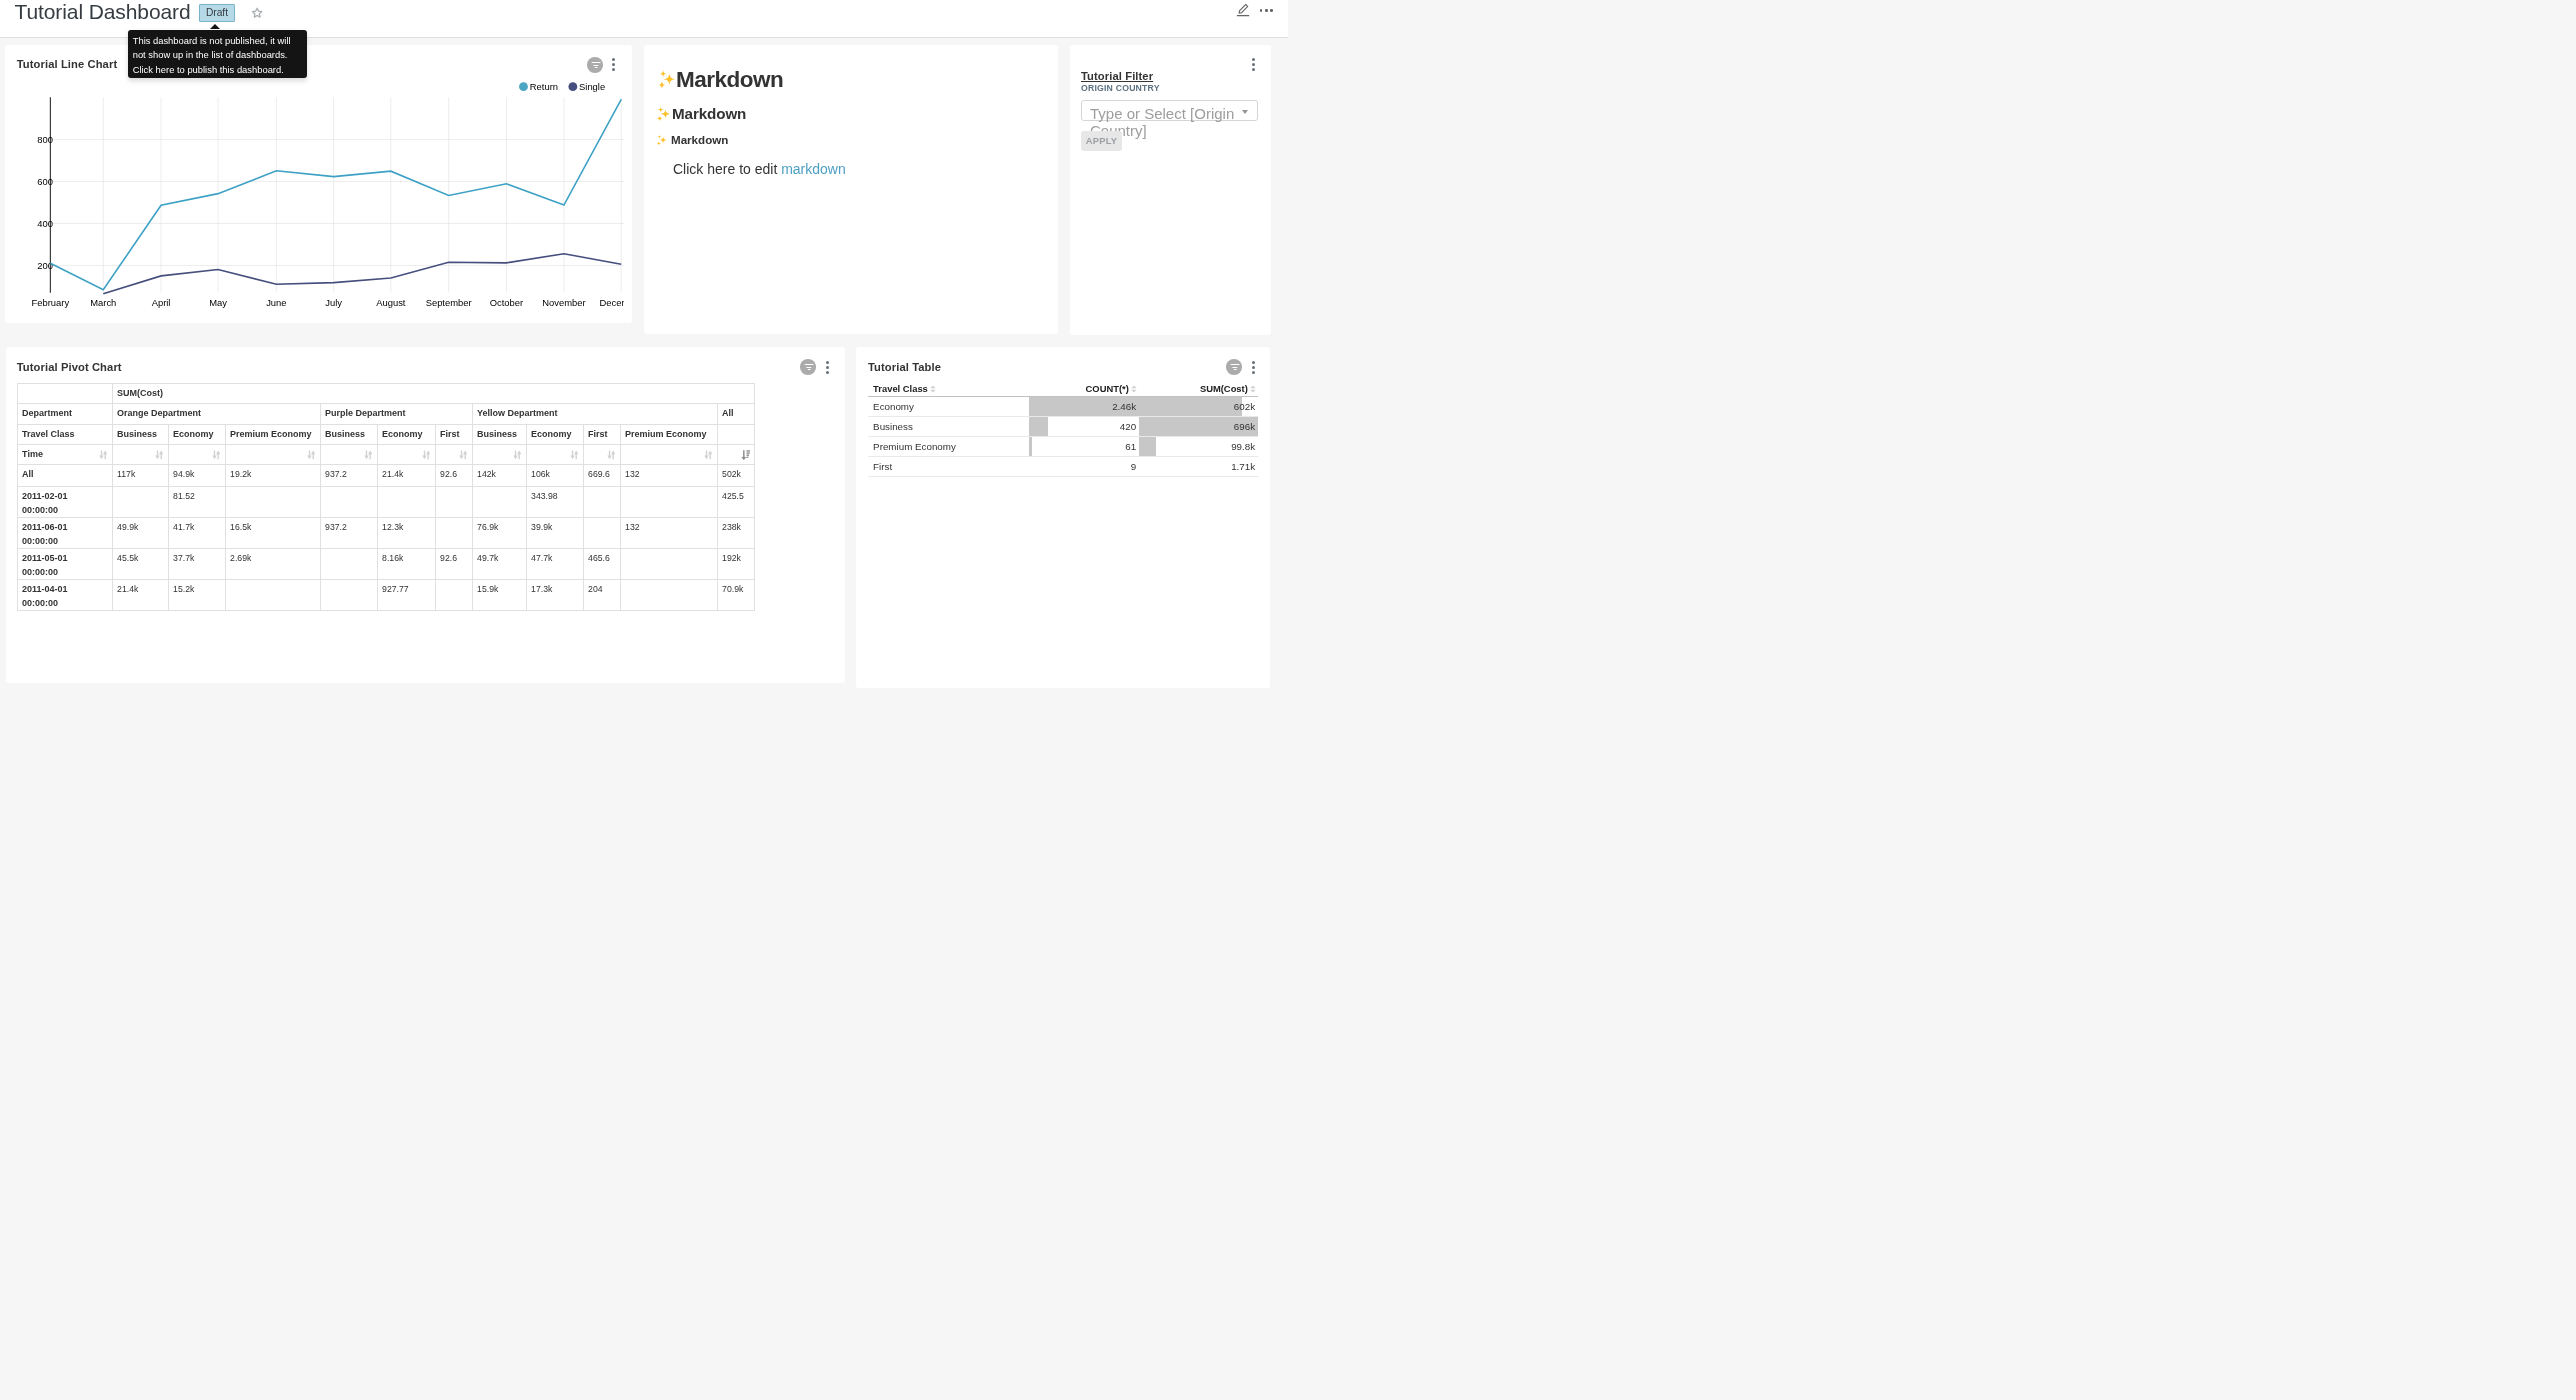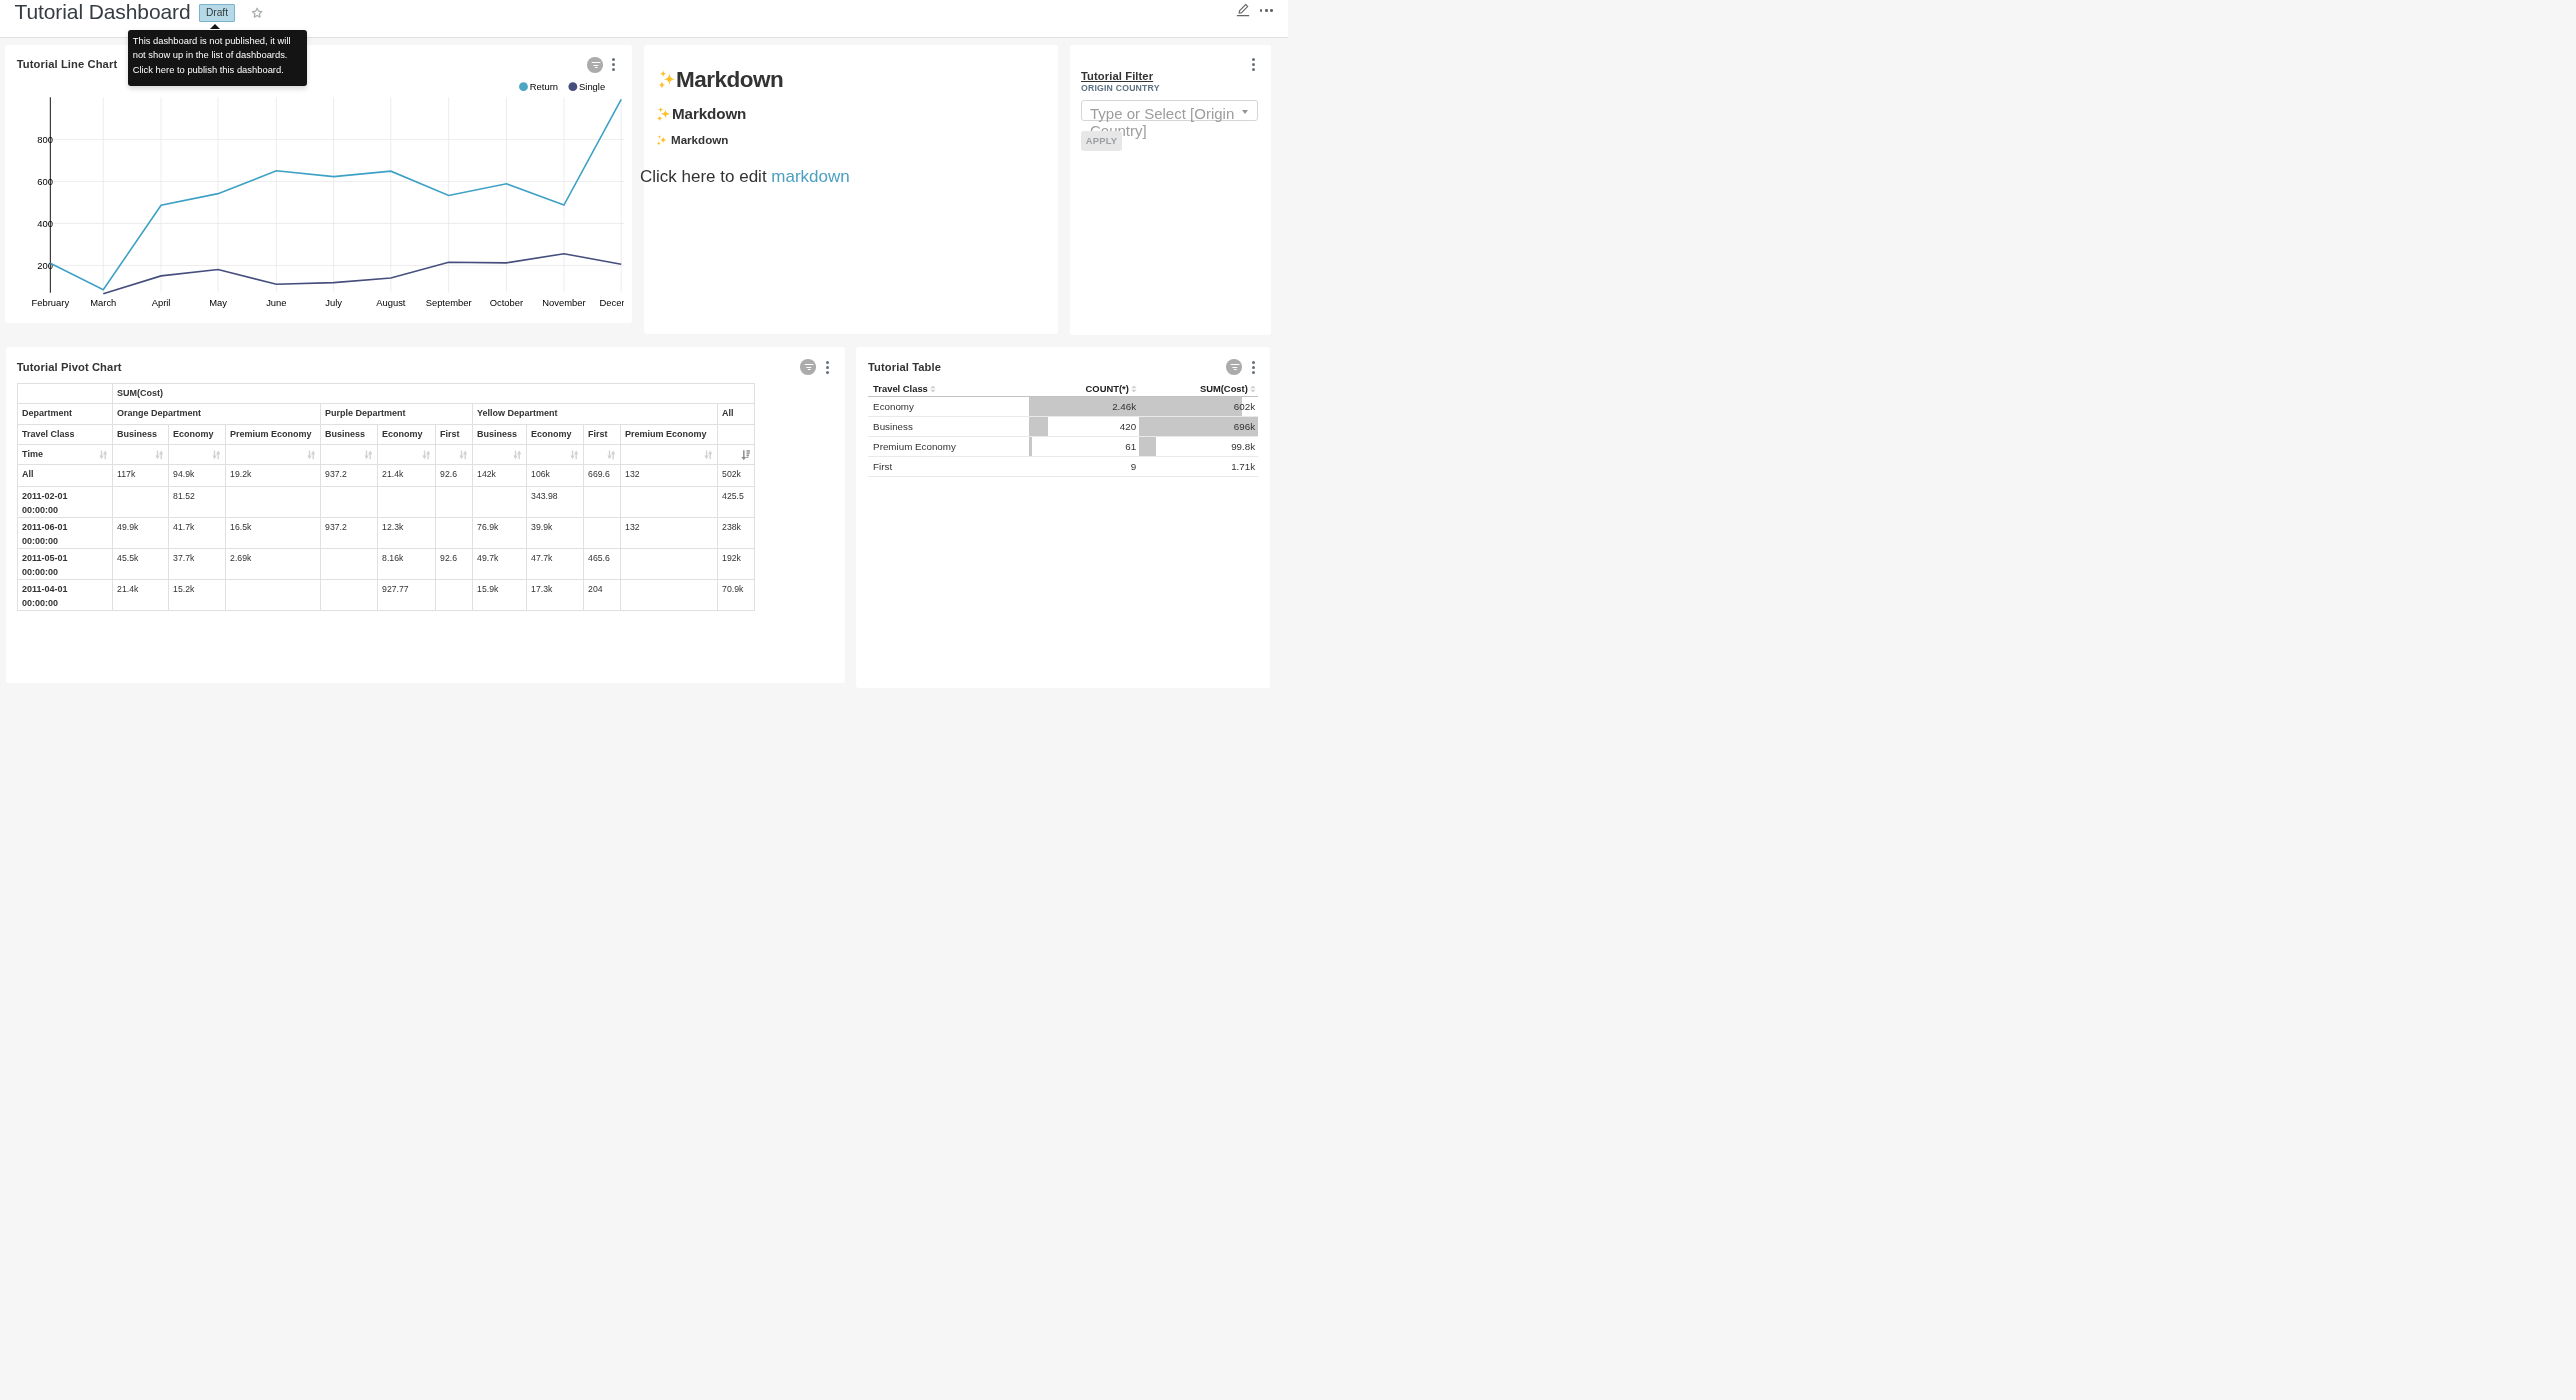--- a/index.html
+++ b/index.html
@@ -39,21 +39,21 @@
 <svg class="abs" style="left:1235px;top:2.2px;" width="16" height="16" viewBox="0 0 1024 1024">
     <path fill="#666" d="M257.7 752c2 0 4-.2 6-.5L431.9 722c2-.4 3.9-1.3 5.3-2.8l423.9-423.9a9.96 9.96 0 000-14.1L694.9 114.9c-1.9-1.9-4.4-2.9-7.1-2.9s-5.2 1-7.1 2.9L256.8 538.8c-1.5 1.5-2.4 3.3-2.8 5.3l-29.5 168.2a33.5 33.5 0 009.4 29.8c6.6 6.4 14.9 9.9 23.8 9.9zm67.4-174.4L687.8 215l73.3 73.3-362.7 362.6-88.9 15.7 15.6-89zM880 836H144c-17.7 0-32 14.3-32 32v36c0 4.4 3.6 8 8 8h784c4.4 0 8-3.6 8-8v-36c0-17.7-14.3-32-32-32z"></path>
   </svg>
 <div class="abs" style="left:1260px;top:9px;width:16px;height:2.9px;">
   <i style="position:absolute;left:0;top:0.4px;width:2.4px;height:2.4px;border-radius:50%;background:#666;"></i>
   <i style="position:absolute;left:5.2px;top:0.4px;width:2.4px;height:2.4px;border-radius:50%;background:#666;"></i>
   <i style="position:absolute;left:10.4px;top:0.4px;width:2.4px;height:2.4px;border-radius:50%;background:#666;"></i>
 </div>
 
 <div class="abs" style="left:210px;top:24px;z-index:99;width:0;height:0;border-left:5.8px solid transparent;border-right:5.8px solid transparent;border-bottom:5.8px solid #141414;"></div>
-<div class="abs" style="left:128px;top:30px;z-index:99;width:179px;height:56px;background:#141414;border-radius:2.9px;color:#fff;font-size:9.4px;line-height:14.4px;padding:4px 0 0 4.7px;box-shadow:0 2.2px 5.8px rgba(0,0,0,0.15);">This dashboard is not published, it will<br>not show up in the list of dashboards.<br>Click here to publish this dashboard.</div>
+<div class="abs" style="left:128px;top:30px;z-index:99;width:179px;height:48px;background:#141414;border-radius:2.9px;color:#fff;font-size:9.4px;line-height:14.4px;padding:4px 0 0 4.7px;box-shadow:0 2.2px 5.8px rgba(0,0,0,0.15);">This dashboard is not published, it will<br>not show up in the list of dashboards.<br>Click here to publish this dashboard.</div>
 
 <div class="card" style="left:5.1px;top:45px;width:627px;height:278px;"></div>
 <div class="abs ctitle" style="left:16.7px;top:58px;">Tutorial Line Chart</div>
 <div class="fbadge" style="left:587px;top:57px;">
     <b></b>
     <b></b>
     <b></b>
   </div>
 <div class="kebab" style="left:612px;top:58px;">
     <i></i>
@@ -126,21 +126,21 @@
     <path fill="#fbc02a" d="M23.5 7.5 C24.3 15.2 27 17.9 34.7 18.7 C27 19.5 24.3 22.2 23.5 29.9 C22.7 22.2 20 19.5 12.3 18.7 C20 17.9 22.7 15.2 23.5 7.5 Z"></path>
     <path fill="#fbc02a" d="M9.3 22.8 C9.9 27.6 11.6 29.3 16.4 29.9 C11.6 30.5 9.9 32.2 9.3 37 C8.7 32.2 7 30.5 2.2 29.9 C7 29.3 8.7 27.6 9.3 22.8 Z"></path>
   </svg>
 <div class="abs" style="left:672px;top:106px;font-size:15.2px;line-height:15.2px;font-weight:700;color:#333;letter-spacing:-0.1px;">Markdown</div>
 <svg class="abs" style="left:656px;top:134px;" width="11" height="11.6" viewBox="0 0 36 36">
     <path fill="#fbc02a" d="M11.6 1.2 C12.1 6.3 13.6 7.8 18.6 8.3 C13.6 8.8 12.1 10.3 11.6 15.4 C11.1 10.3 9.6 8.8 4.6 8.3 C9.6 7.8 11.1 6.3 11.6 1.2 Z"></path>
     <path fill="#fbc02a" d="M23.5 7.5 C24.3 15.2 27 17.9 34.7 18.7 C27 19.5 24.3 22.2 23.5 29.9 C22.7 22.2 20 19.5 12.3 18.7 C20 17.9 22.7 15.2 23.5 7.5 Z"></path>
     <path fill="#fbc02a" d="M9.3 22.8 C9.9 27.6 11.6 29.3 16.4 29.9 C11.6 30.5 9.9 32.2 9.3 37 C8.7 32.2 7 30.5 2.2 29.9 C7 29.3 8.7 27.6 9.3 22.8 Z"></path>
   </svg>
 <div class="abs" style="left:671px;top:134px;font-size:11.6px;line-height:11.6px;font-weight:700;color:#333;">Markdown</div>
-<div class="abs" style="left:640px;top:164px;font-size:17px;line-height:11.2px;color:#333;margin-top:7px;">Click here to edit <span style="color:#4d9fc2;">markdown</span></div>
+<div class="abs" style="left:673px;top:164px;font-size:14px;line-height:11.2px;color:#333;">Click here to edit <span style="color:#4d9fc2;">markdown</span></div>
 
 <div class="card" style="left:1070px;top:45px;width:201px;height:290px;"></div>
 <div class="abs ctitle" style="left:1081px;top:70px;text-decoration:underline;">Tutorial Filter</div>
 <div class="kebab" style="left:1252px;top:58px;">
     <i></i>
     <i></i>
     <i></i>
   </div>
 <div class="abs" style="left:1081px;top:83px;font-size:8.7px;font-weight:700;color:#5d7283;letter-spacing:0.2px;">ORIGIN COUNTRY</div>
 <div class="abs" style="left:1081px;top:100px;width:177px;height:21px;background:#fff;border:0.7px solid #d5d5d5;border-radius:2.9px;">

